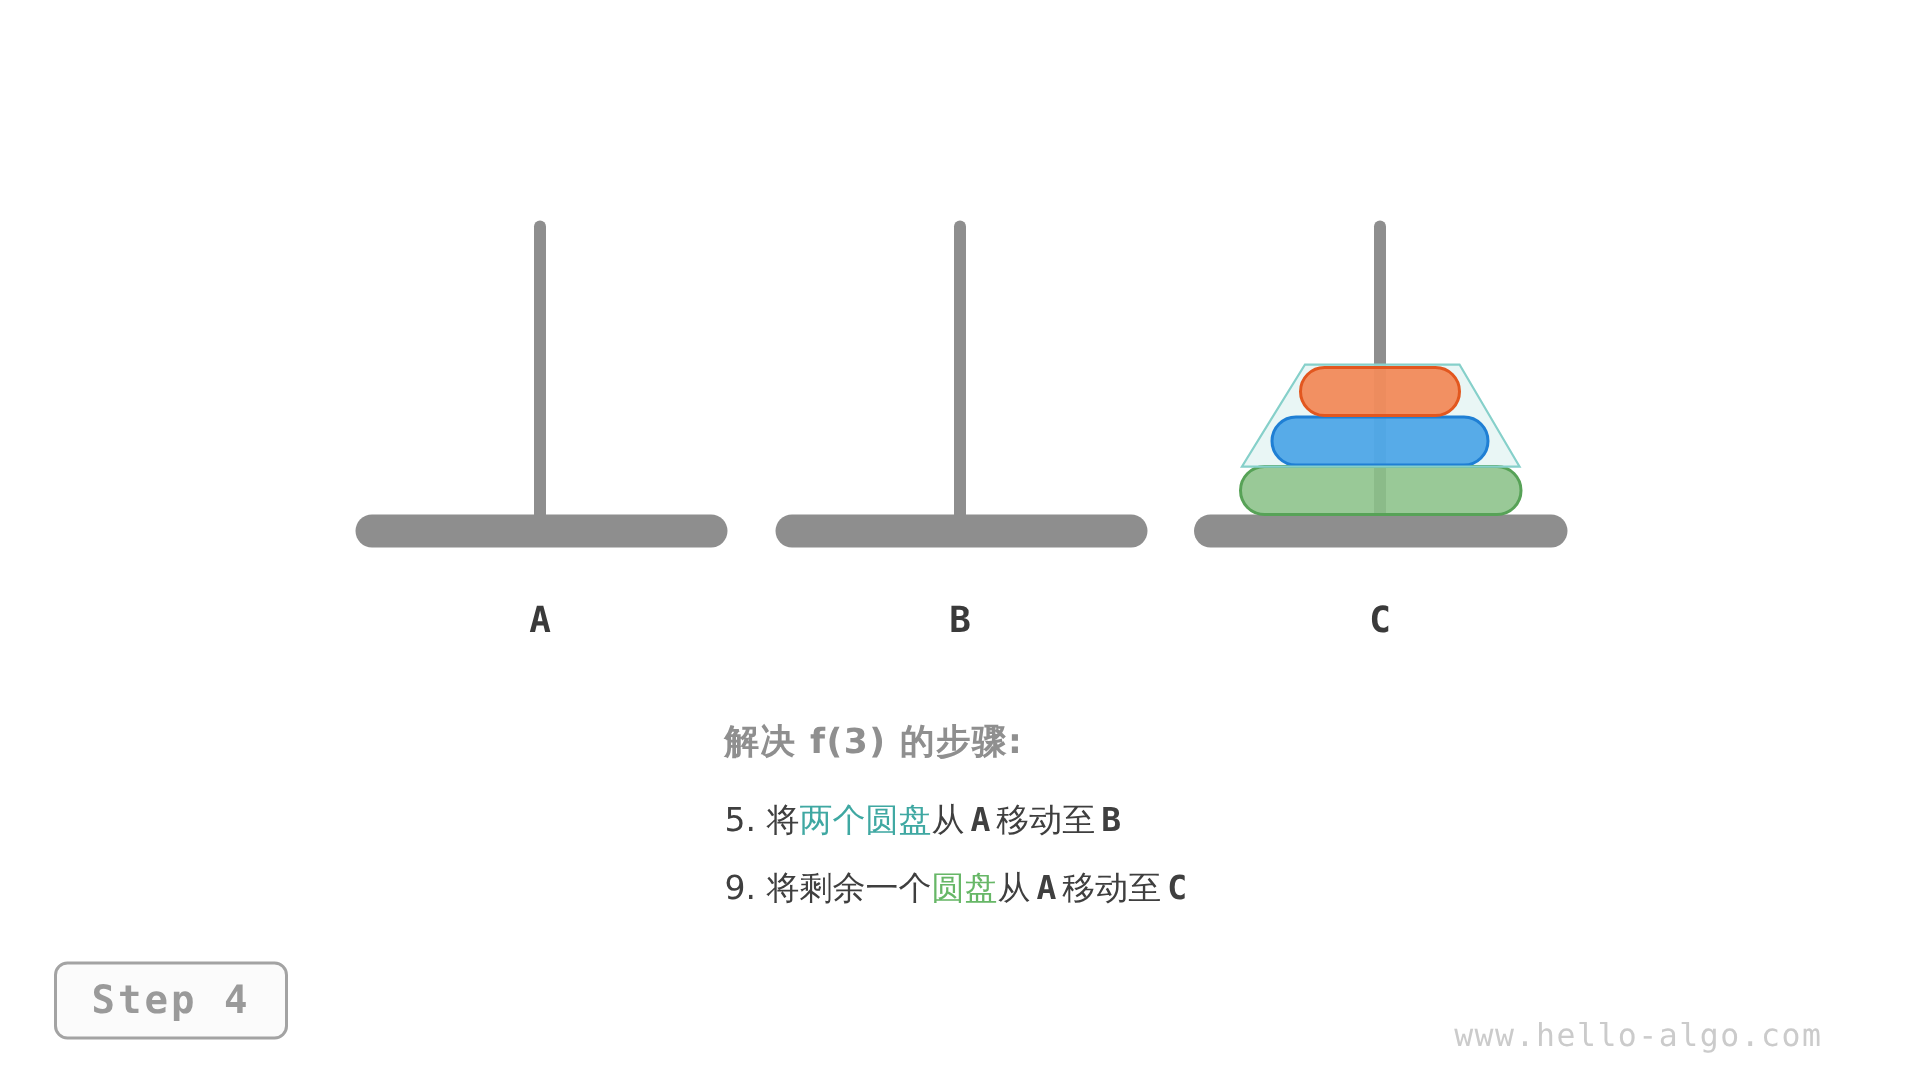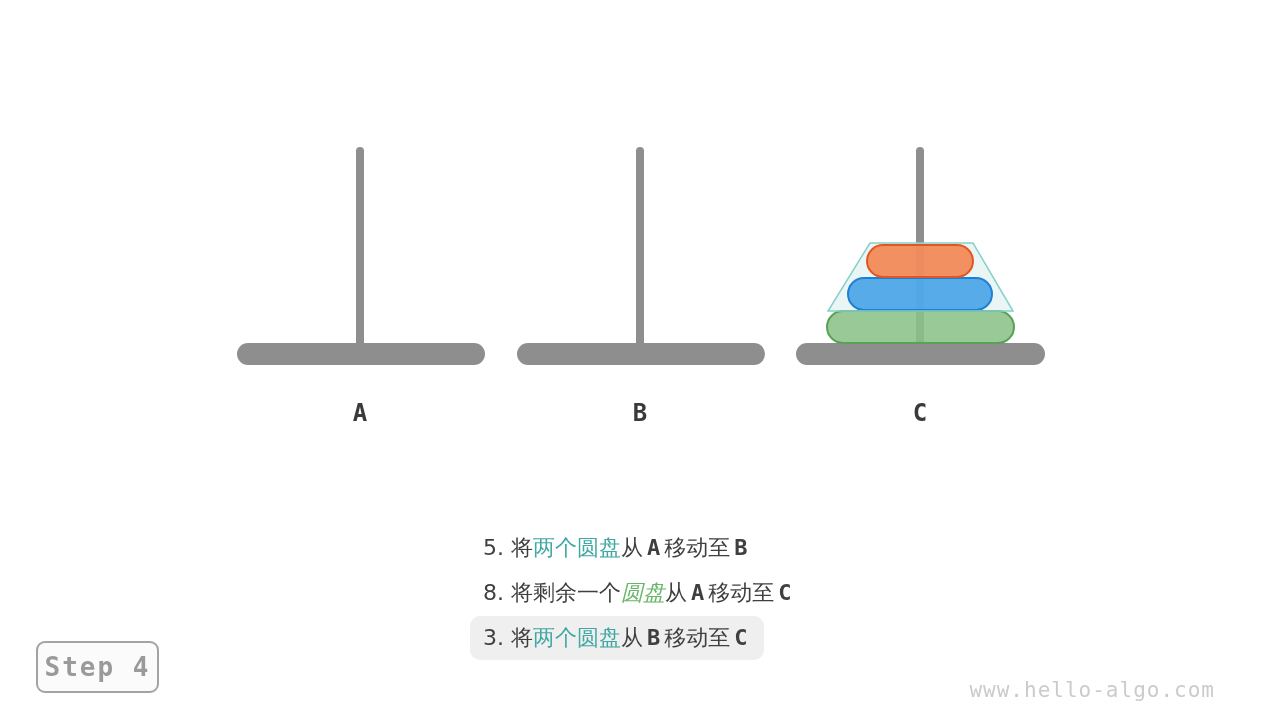--- a/index.html
+++ b/index.html
@@ -79,29 +79,29 @@
     font-size: 22px;
     color: var(--color-body_text);
     border-radius: 10px;
     white-space: nowrap;
   }
   .step-item-1 { top: 526px; }
   .step-item-2 { top: 571px; }
   .step-item-3 { top: 616px; }
   .step-item.highlighted { background: var(--color-highlight_row_bg); }
   .seg-teal  { color: var(--color-teal); }
-  .seg-green { color: var(--color-green); font-style: italic; }
+  .seg-green { color: var(--color-green); }
   .seg-peg   { font-weight: bold; margin: 0 4px; font-family: "DejaVu Sans Mono", "DejaVu Sans", monospace; }
 
   
   .step-badge {
     position: absolute;
     left: 36px;
     top: 641px;
-    width: 123px;
+    width: 156px;
     height: 52px;
     box-sizing: border-box;
     border: 2px solid var(--color-badge_border);
     border-radius: 9px;
     background: #fbfbfb;
     color: var(--color-badge_text);
     font-family: "DejaVu Sans Mono", monospace;
     font-weight: bold;
     font-size: 26px;
     letter-spacing: 2px;
@@ -143,21 +143,21 @@
   </svg>
 
   <div class="disk disk-large" style="background: rgba(139, 193, 137, 0.88); border-color: rgb(87, 162, 87);"></div>
   <div class="disk disk-medium" style="background: rgba(66, 160, 230, 0.88); border-color: rgb(31, 127, 212);"></div>
   <div class="disk disk-small" style="background: rgba(243, 130, 77, 0.88); border-color: rgb(226, 87, 31);"></div>
 
   <svg class="group-svg group-stroke-layer" width="220" height="85">
     <polygon id="group-stroke" points="60,8 163,8 203,76 18,76" fill="none" stroke-width="1.5" stroke="#86d0ca"></polygon>
   </svg>
 
+  <div class="steps-title">解决 f(3) 的步骤:</div>
   <div class="step-item step-item-1"><span class="seg-normal">5. 将</span><span class="seg-teal">两个圆盘</span><span class="seg-normal">从</span><span class="seg-peg">A</span><span class="seg-normal">移动至</span><span class="seg-peg">B</span></div>
-  <div class="step-item step-item-2"><span class="seg-normal">8. 将剩余一个</span><span class="seg-green">圆盘</span><span class="seg-normal">从</span><span class="seg-peg">A</span><span class="seg-normal">移动至</span><span class="seg-peg">C</span></div>
-  <div class="step-item step-item-3 highlighted"><span class="seg-normal">3. 将</span><span class="seg-teal">两个圆盘</span><span class="seg-normal">从</span><span class="seg-peg">B</span><span class="seg-normal">移动至</span><span class="seg-peg">C</span></div>
+  <div class="step-item step-item-2"><span class="seg-normal">9. 将剩余一个</span><span class="seg-green">圆盘</span><span class="seg-normal">从</span><span class="seg-peg">A</span><span class="seg-normal">移动至</span><span class="seg-peg">C</span></div>
 
   <div class="step-badge">Step 4</div>
 
   <div class="watermark">www.hello-algo.com</div>
 
 </div>
 
 </body></html>

